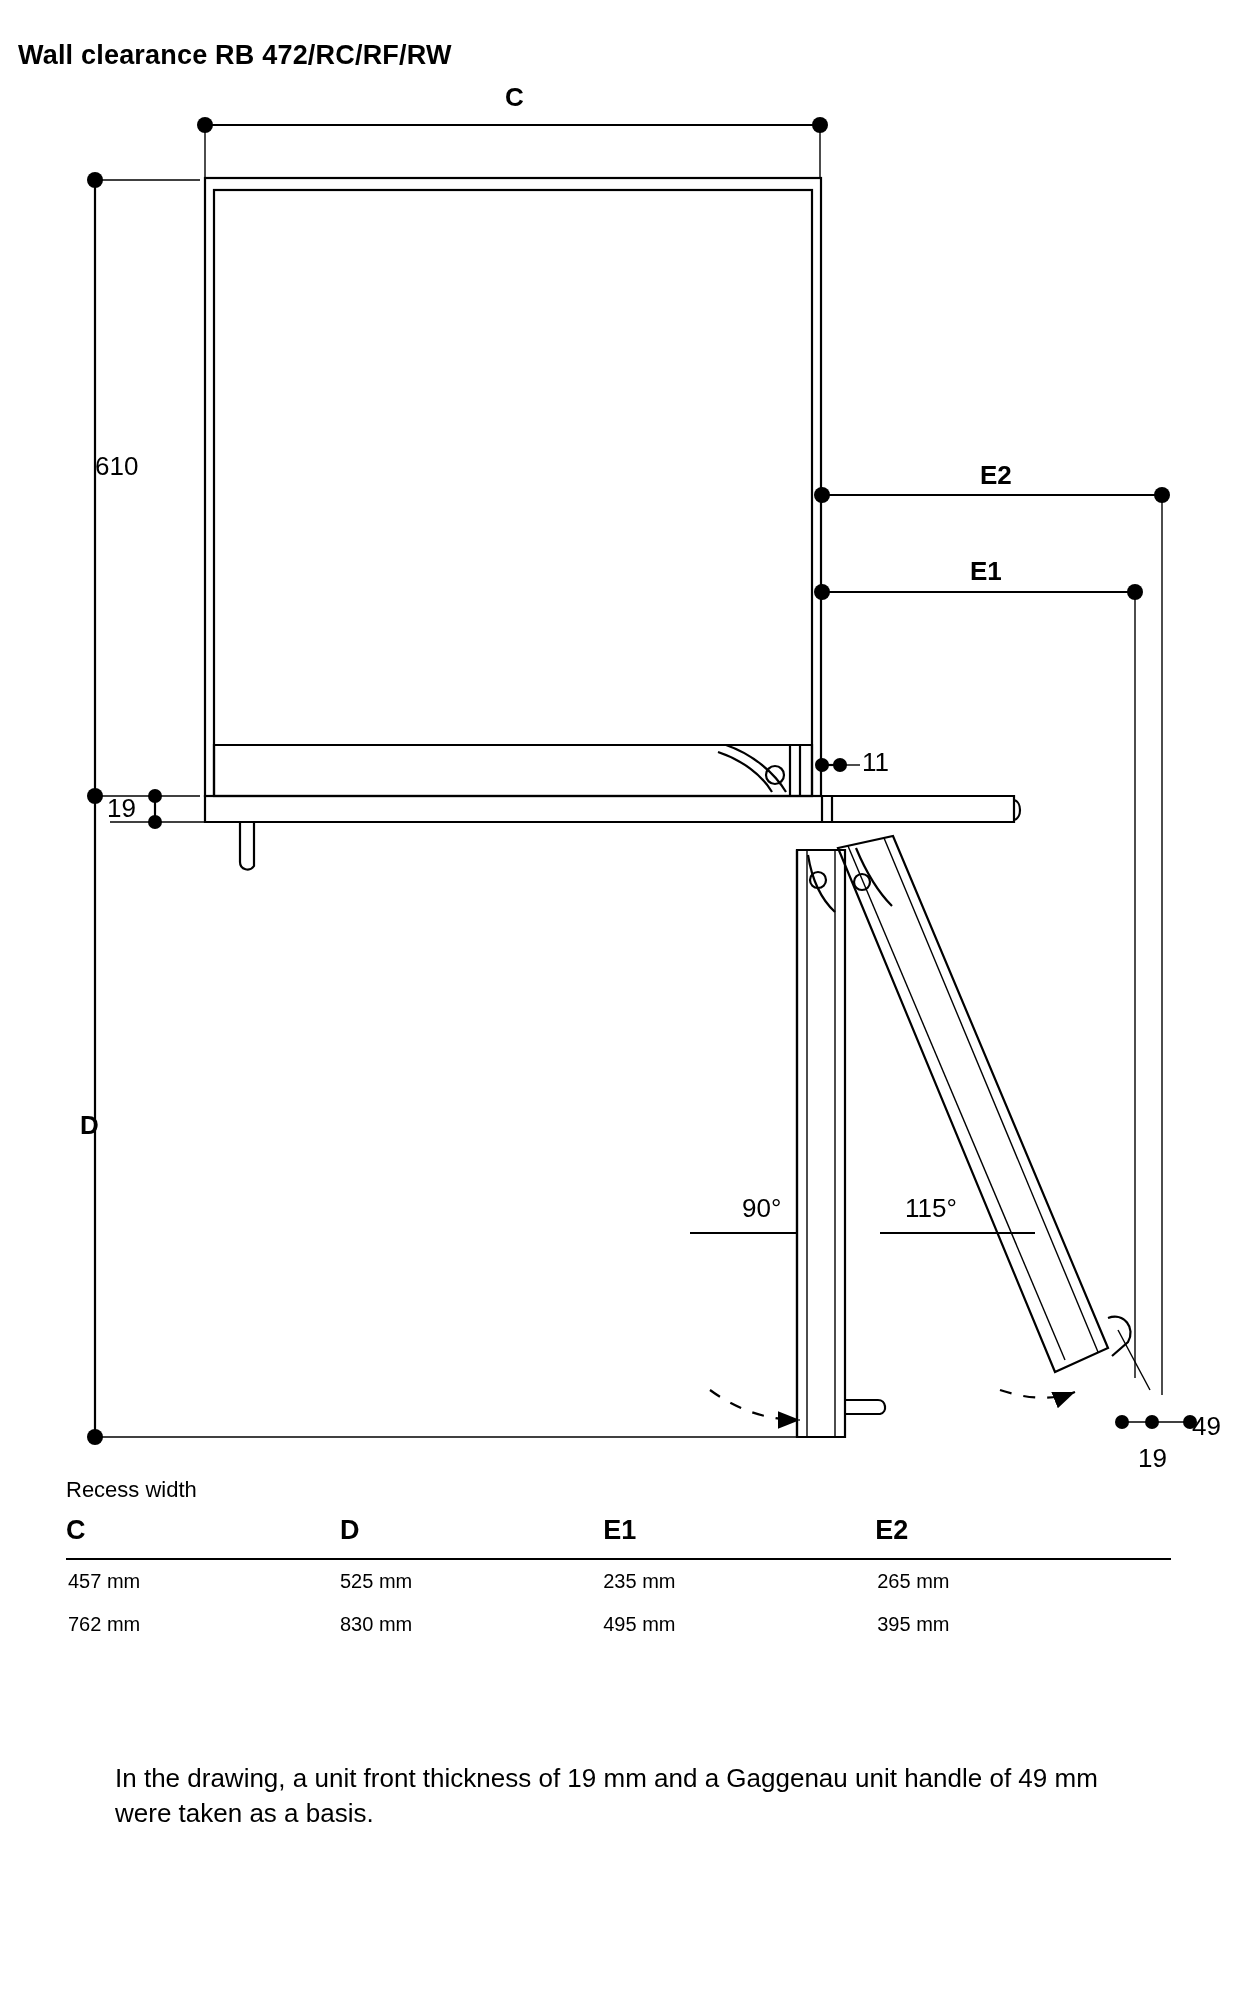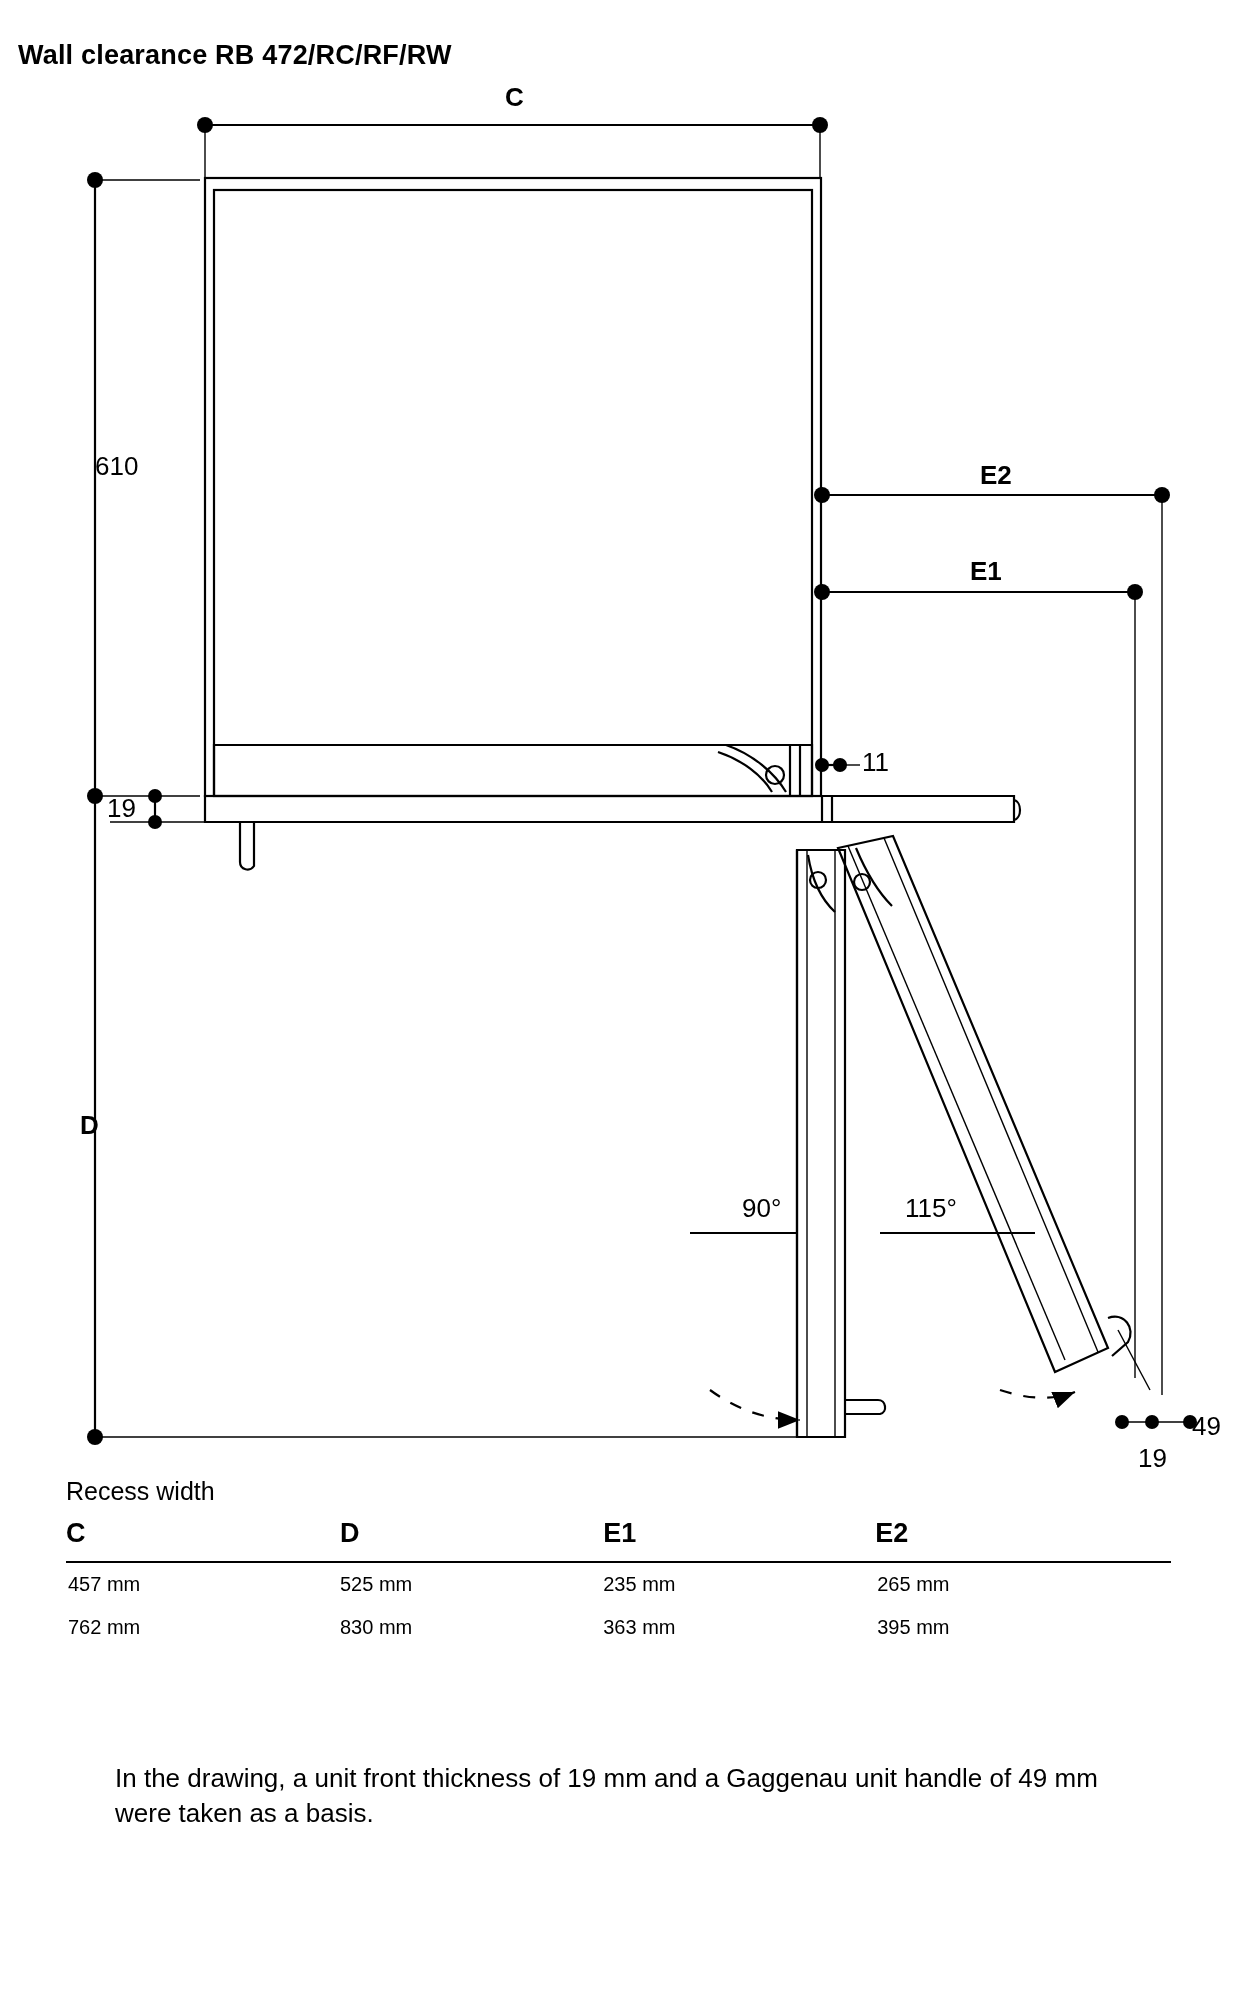--- a/index.html
+++ b/index.html
@@ -45,21 +45,21 @@
     font-weight: bold;
   }
   
   .table-wrap {
     position: absolute;
     left: 66px;
     top: 1477px;
     width: 1120px;
   }
   .recess-caption {
-    font-size: 25px;
+    font-size: 22px;
     margin-bottom: 10px;
   }
   table.spec {
     border-collapse: collapse;
     width: 1105px;
     font-size: 26px;
   }
   table.spec th {
     text-align: left;
     font-weight: bold;
@@ -223,21 +223,21 @@
       <tbody>
         <tr>
           <td>457 mm</td>
           <td>525 mm</td>
           <td>235 mm</td>
           <td>265 mm</td>
         </tr>
         <tr>
           <td>762 mm</td>
           <td>830 mm</td>
-          <td>363 mm</td>
+          <td>495 mm</td>
           <td>395 mm</td>
         </tr>
       </tbody>
     </table>
   </div>
 
   <div class="footnote">In the drawing, a unit front thickness of 19 mm and a Gaggenau unit handle of 49 mm were taken as a basis.</div>
 
 </div>
 

